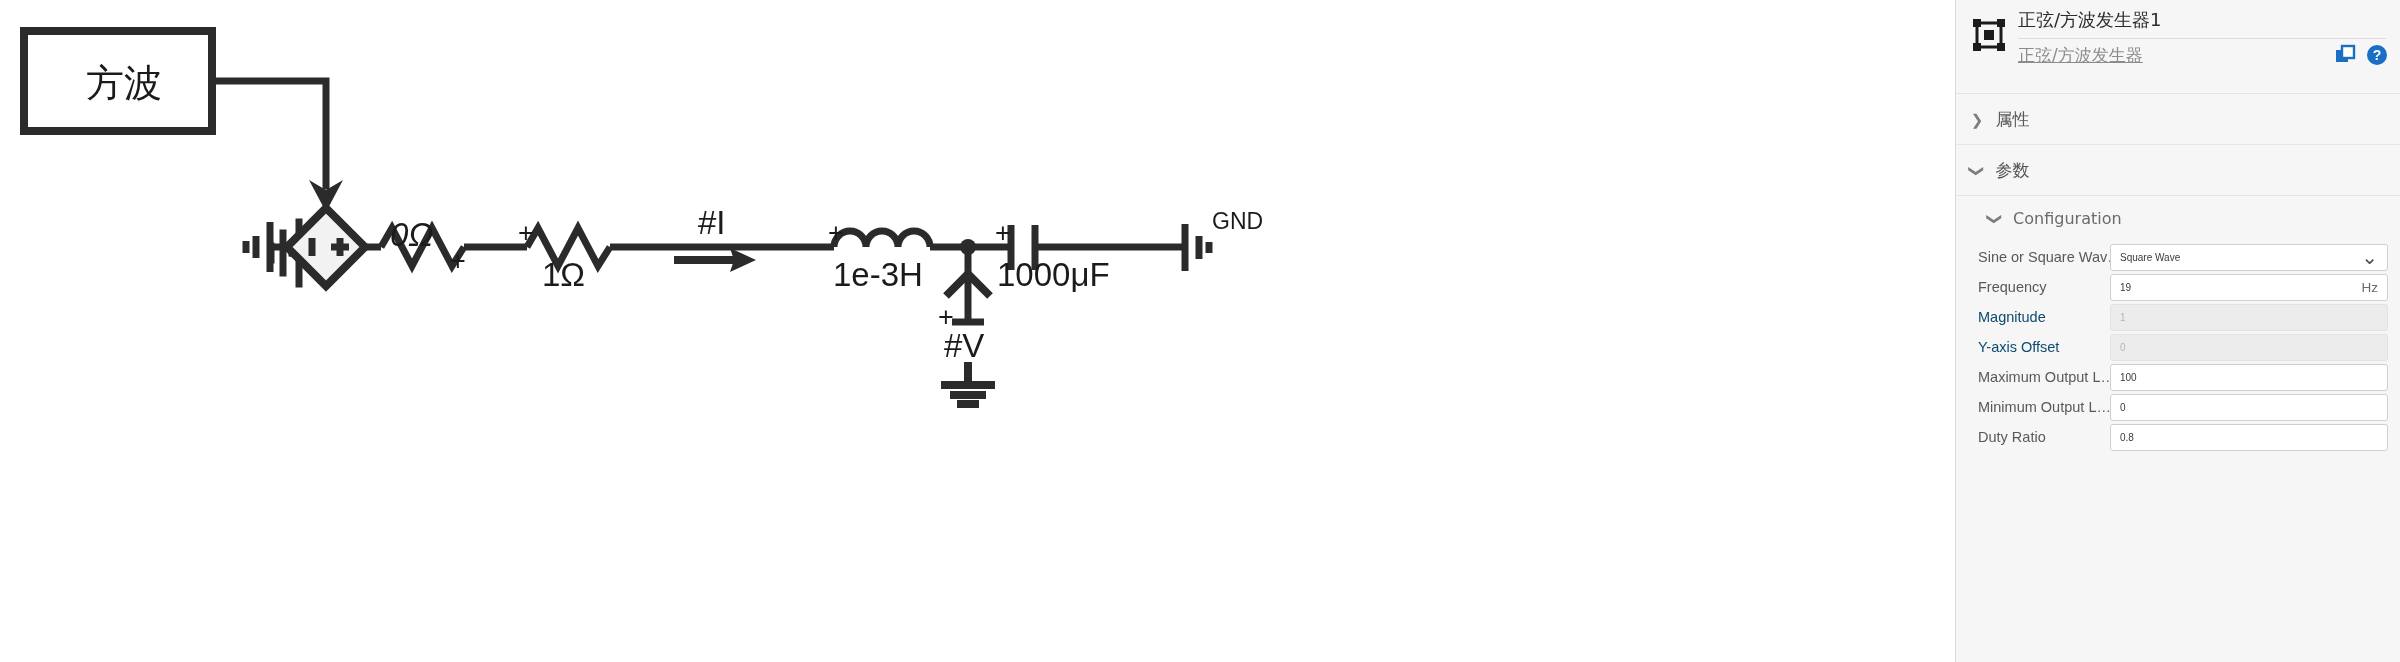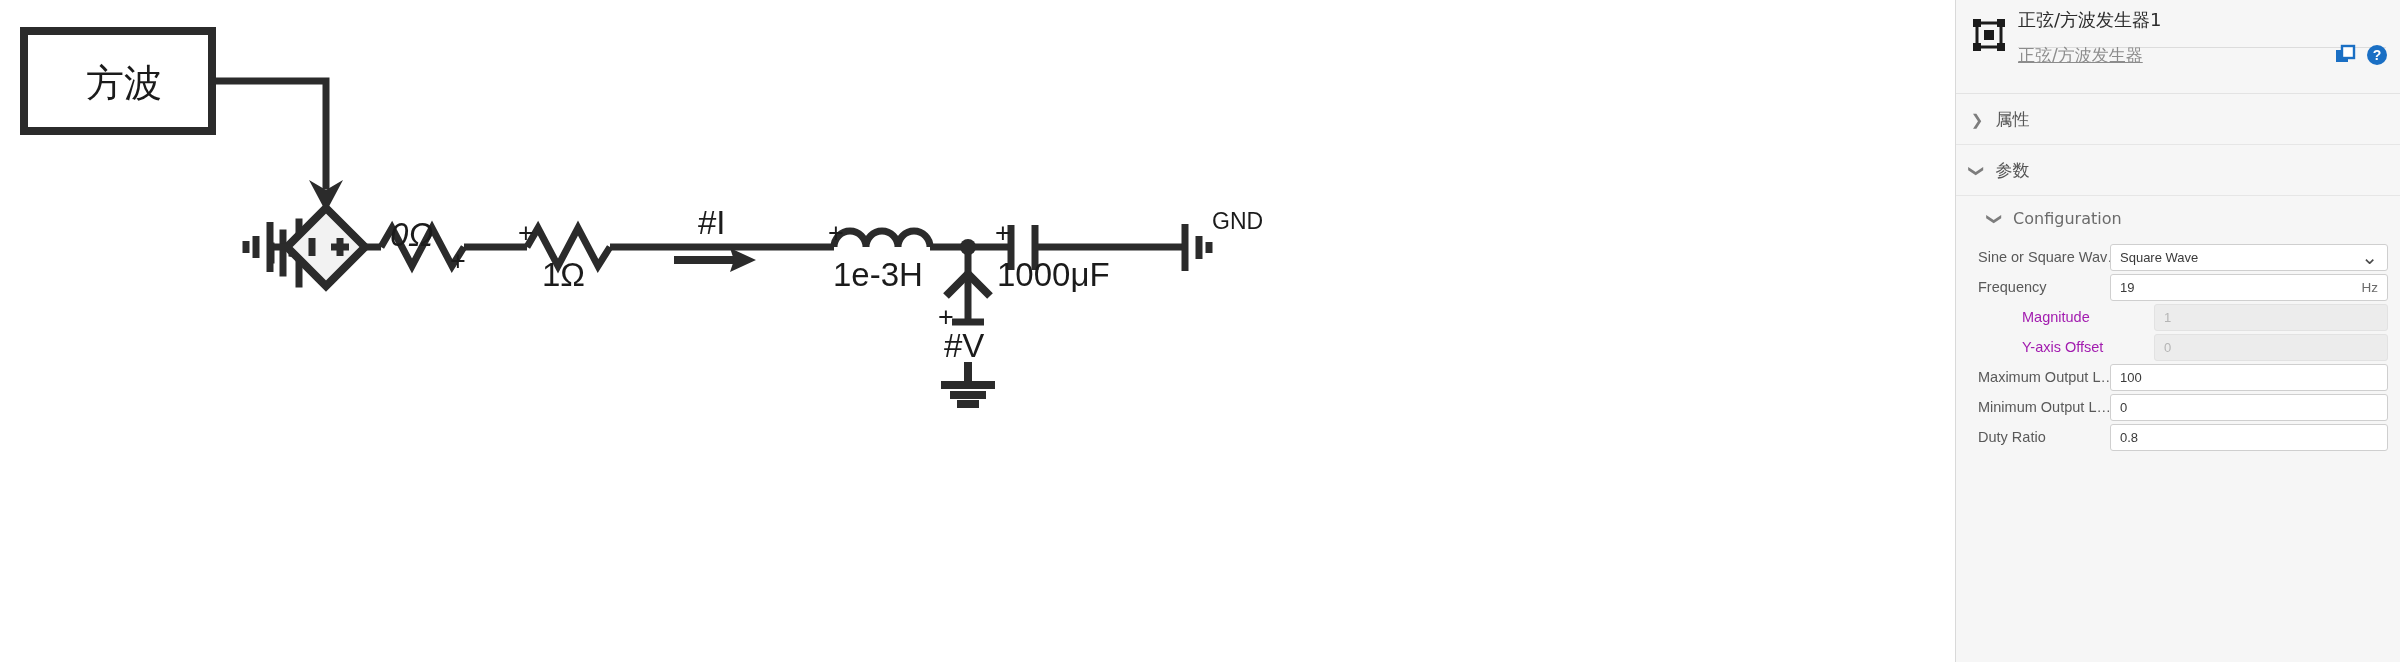--- a/index.html
+++ b/index.html
@@ -48,21 +48,21 @@
     border-bottom:1px solid #e3e3e3;
     box-sizing:border-box;
   }
   #hdr-icon{
     position:absolute;left:16px;top:18px;width:34px;height:34px;
   }
   #hdr-title{
     position:absolute;left:62px;top:8px;right:14px;
     font-size:18px;color:#2c2c2c;
     border-bottom:1px solid #dcdcdc;
-    padding-bottom:15px;
+    padding-bottom:6px;
     font-family:"DejaVu Sans",sans-serif;
     white-space:nowrap;overflow:hidden;
   }
   #hdr-sub{
     position:absolute;left:62px;top:44px;
     font-size:17px;color:#8c8c8c;
     font-family:"DejaVu Sans",sans-serif;
     white-space:nowrap;
     text-decoration:underline;
   }
@@ -103,29 +103,29 @@
     position:relative;height:30px;margin:0 0 0 0;
     padding:0 12px 0 22px;
     display:flex;align-items:center;
   }
   .plabel{
     width:132px;flex:0 0 132px;
     font-size:14.5px;color:#595959;
     white-space:nowrap;overflow:hidden;
     font-family:"Liberation Sans",sans-serif;
   }
-  .plabel.dim{color:#a21caf;margin-left:44px;}
+  .plabel.dim{color:#0c4a6e;}
   .pfield{
     position:relative;flex:1;height:27px;
     background:#ffffff;border:1px solid #cfcfcf;border-radius:3px;
     display:flex;align-items:center;box-sizing:border-box;
   }
   .pfield.disabled{background:#ececec;border-color:#e2e2e2;}
   .pval{
-    padding-left:9px;font-size:13px;color:#3a3a3a;
+    padding-left:9px;font-size:10px;color:#3a3a3a;
     font-family:"Liberation Sans",sans-serif;
     flex:1;white-space:nowrap;overflow:hidden;
   }
   .pfield.disabled .pval{color:#b5b5b5;}
   .punit{
     padding-right:9px;font-size:13.5px;color:#6b6b6b;
     font-family:"Liberation Sans",sans-serif;
   }
   .pcaret{
     padding-right:9px;color:#4a4a4a;font-size:12px;line-height:1;

